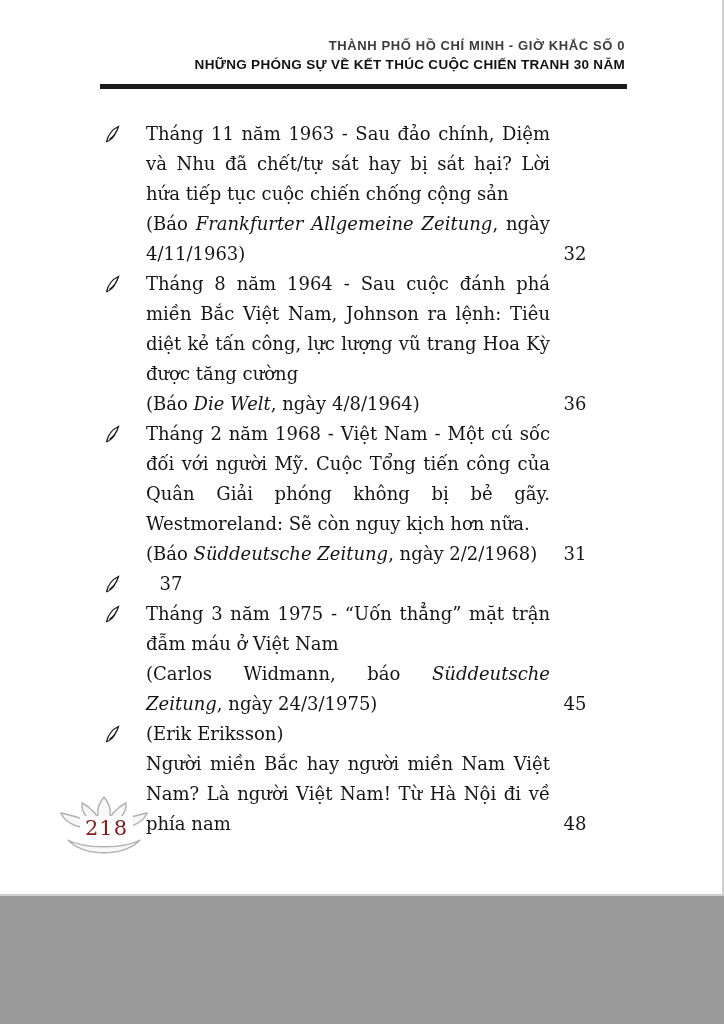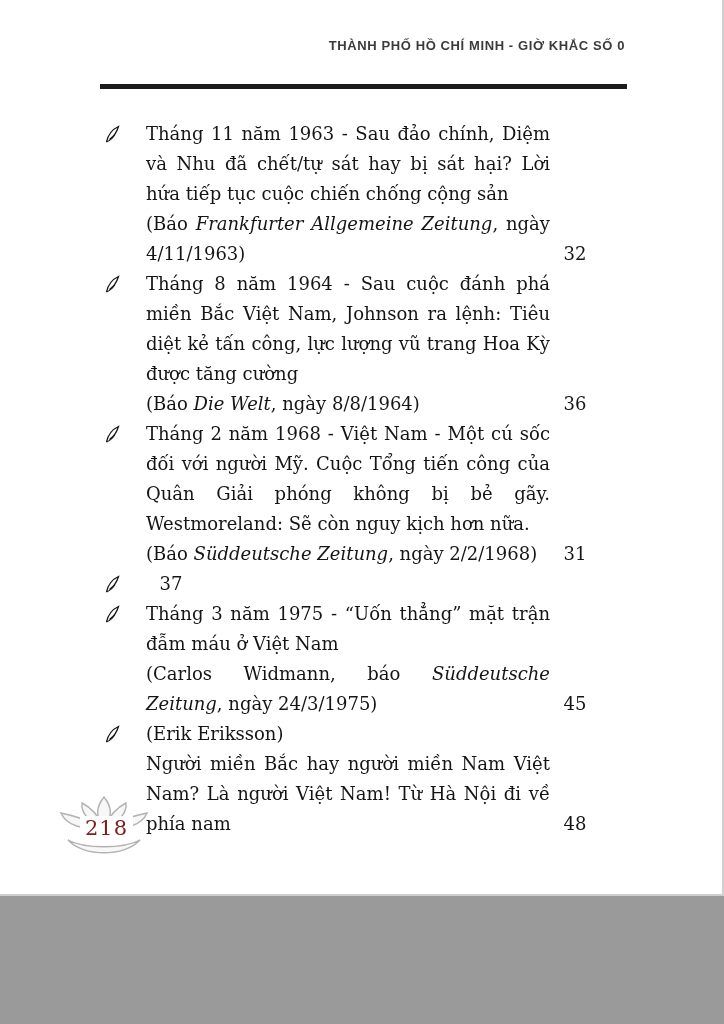--- a/index.html
+++ b/index.html
@@ -76,20 +76,21 @@
     color:#7f1d1d;
   }
 </style>
 </head>
 <body>
 
 <div class="page">
 
   <div class="header">
     <div class="line1">THÀNH PHỐ HỒ CHÍ MINH - GIỜ KHẮC SỐ 0</div>
+    <div class="line2">NHỮNG PHÓNG SỰ VỀ KẾT THÚC CUỘC CHIẾN TRANH 30 NĂM</div>
   </div>
 
   <div class="rule"></div>
 
   <div class="toc">
 
     <div class="entry">
       <span class="bullet">
         <svg width="17" height="19" viewBox="0 0 17 19">
             <path d="M2.5 17 C4 10 8 4.5 14.5 1.5 C13 6.5 10.5 11 5.5 14.5" fill="none" stroke="#1a1a1a" stroke-width="1.3"></path>
@@ -105,21 +106,21 @@
 
     <div class="entry">
       <span class="bullet">
         <svg width="17" height="19" viewBox="0 0 17 19">
             <path d="M2.5 17 C4 10 8 4.5 14.5 1.5 C13 6.5 10.5 11 5.5 14.5" fill="none" stroke="#1a1a1a" stroke-width="1.3"></path>
             <path d="M2.5 17 C6 15.5 9 13 11 9.5" fill="none" stroke="#1a1a1a" stroke-width="1.1"></path>
           </svg>
       </span>
       <div class="entry-body">
         <div>Tháng 8 năm 1964 - Sau cuộc đánh phá miền Bắc Việt Nam, Johnson ra lệnh: Tiêu diệt kẻ tấn công, lực lượng vũ trang Hoa Kỳ được tăng cường</div>
-        <div><span>(Báo </span><i class="src-italic">Die Welt</i><span>, ngày 8/8/1964)</span></div>
+        <div><span>(Báo </span><i class="src-italic">Die Welt</i><span>, ngày 4/8/1964)</span></div>
       </div>
       <div class="page-num">36</div>
     </div>
 
     <div class="entry">
       <span class="bullet">
         <svg width="17" height="19" viewBox="0 0 17 19">
             <path d="M2.5 17 C4 10 8 4.5 14.5 1.5 C13 6.5 10.5 11 5.5 14.5" fill="none" stroke="#1a1a1a" stroke-width="1.3"></path>
             <path d="M2.5 17 C6 15.5 9 13 11 9.5" fill="none" stroke="#1a1a1a" stroke-width="1.1"></path>
           </svg>

